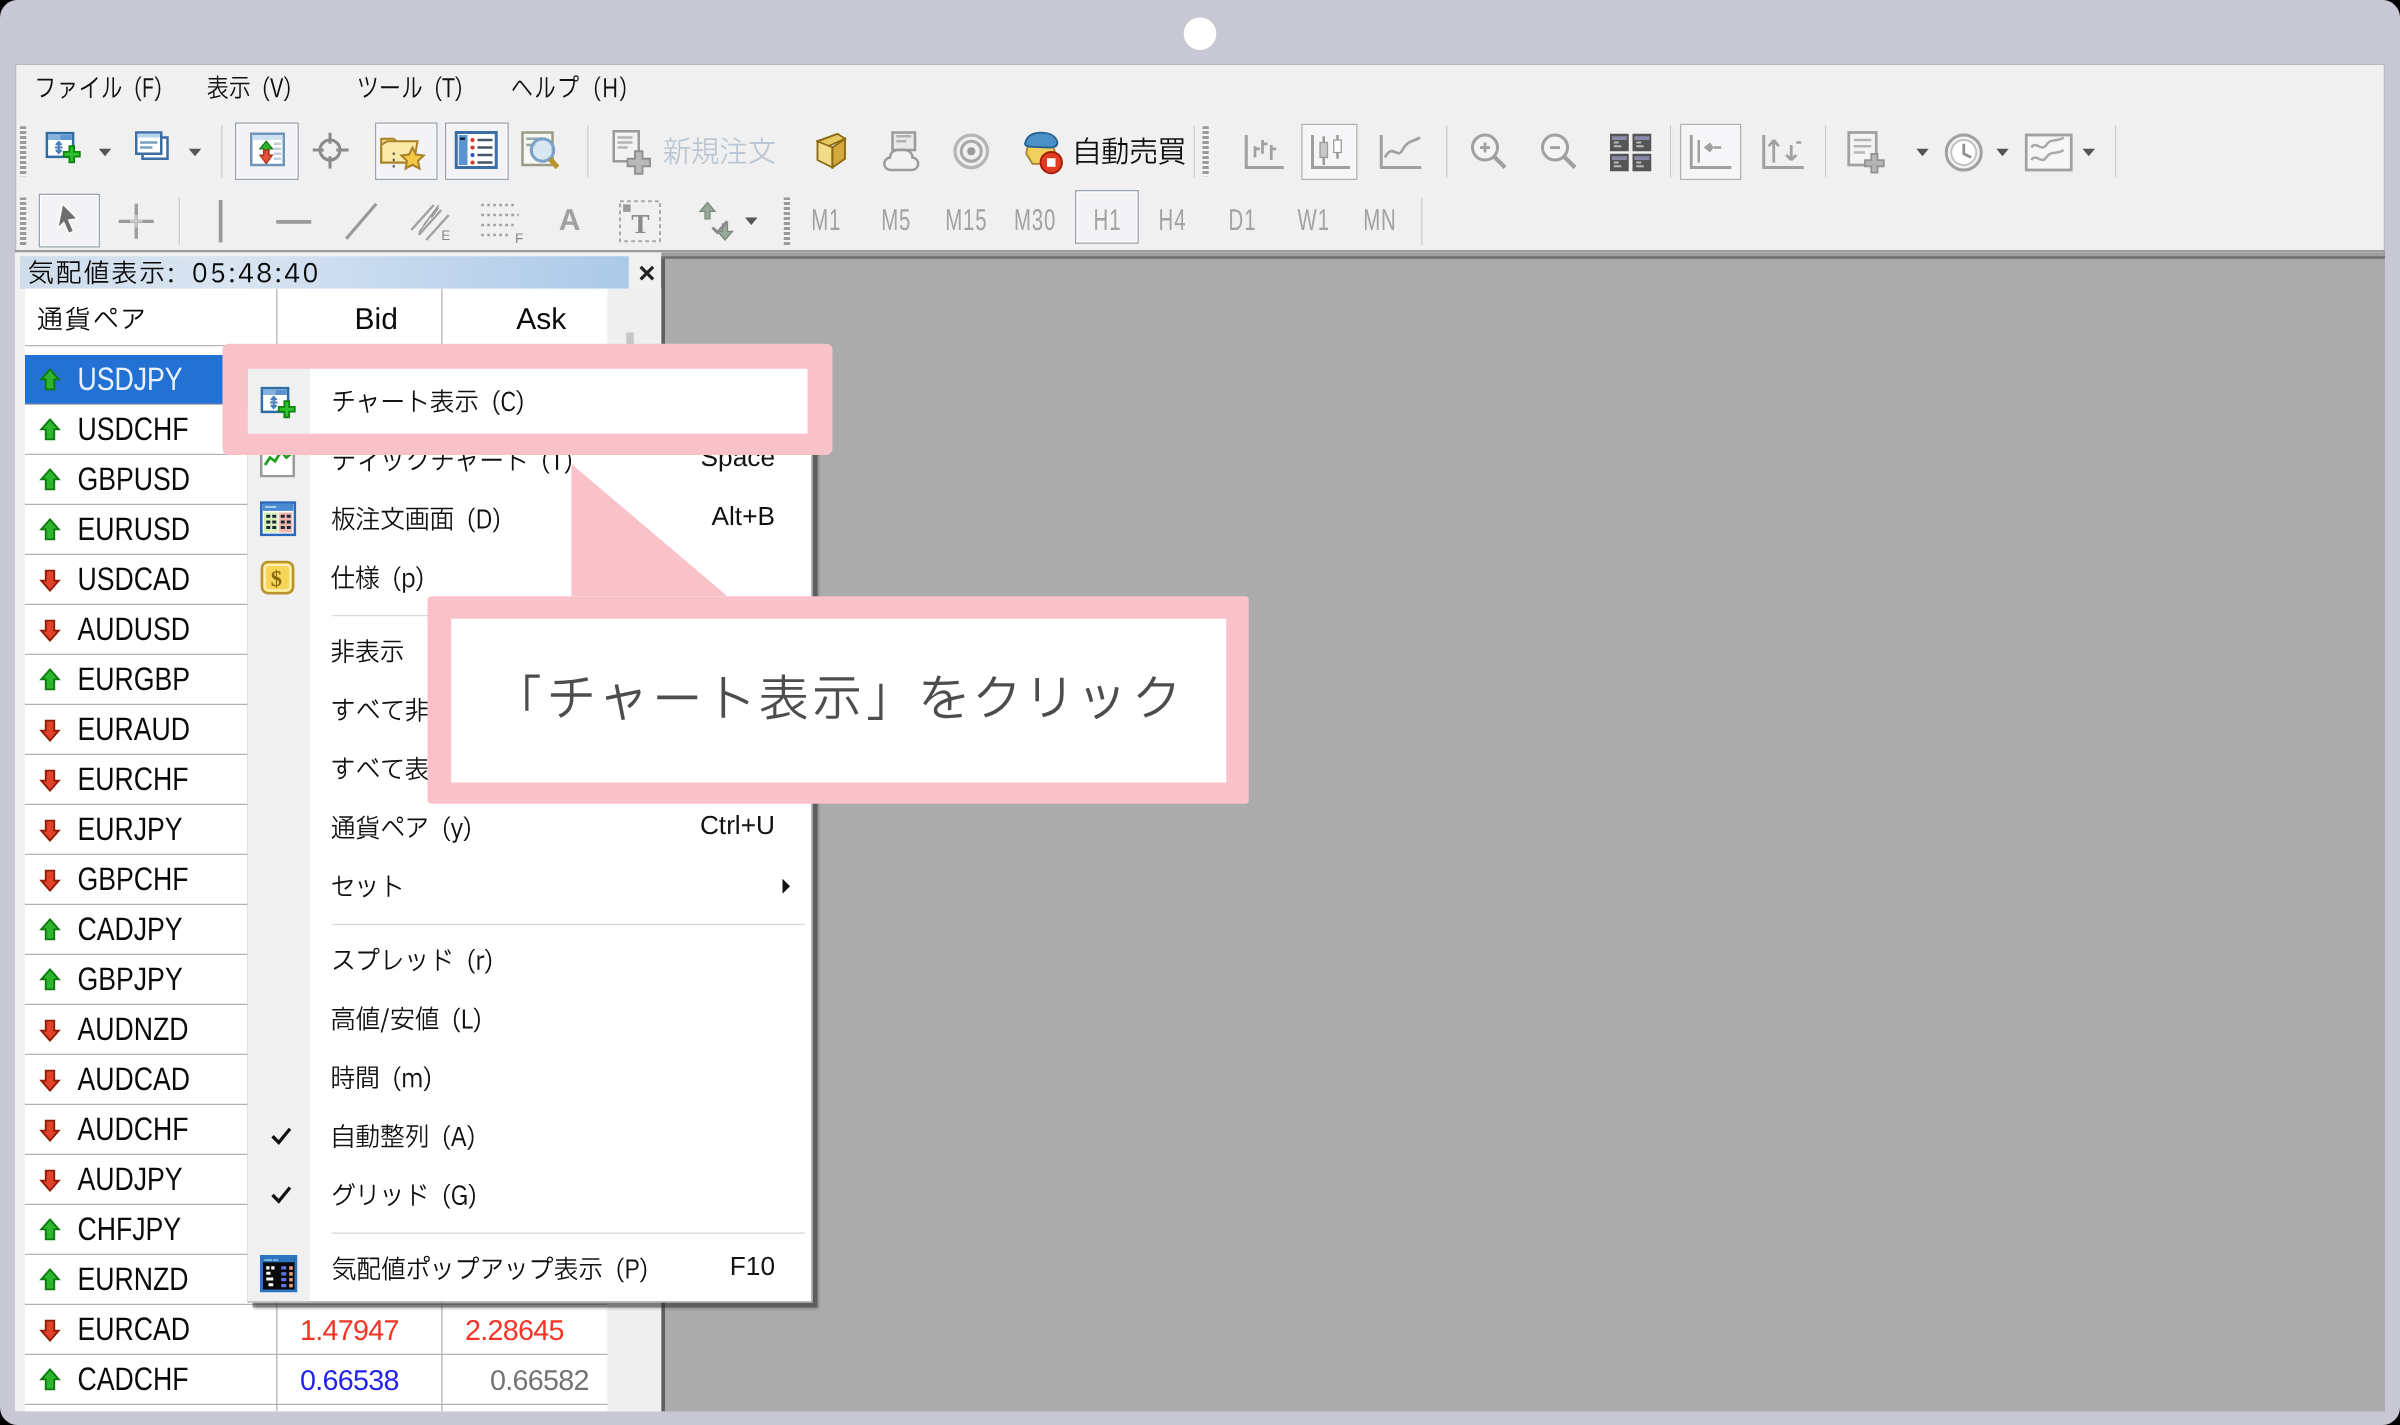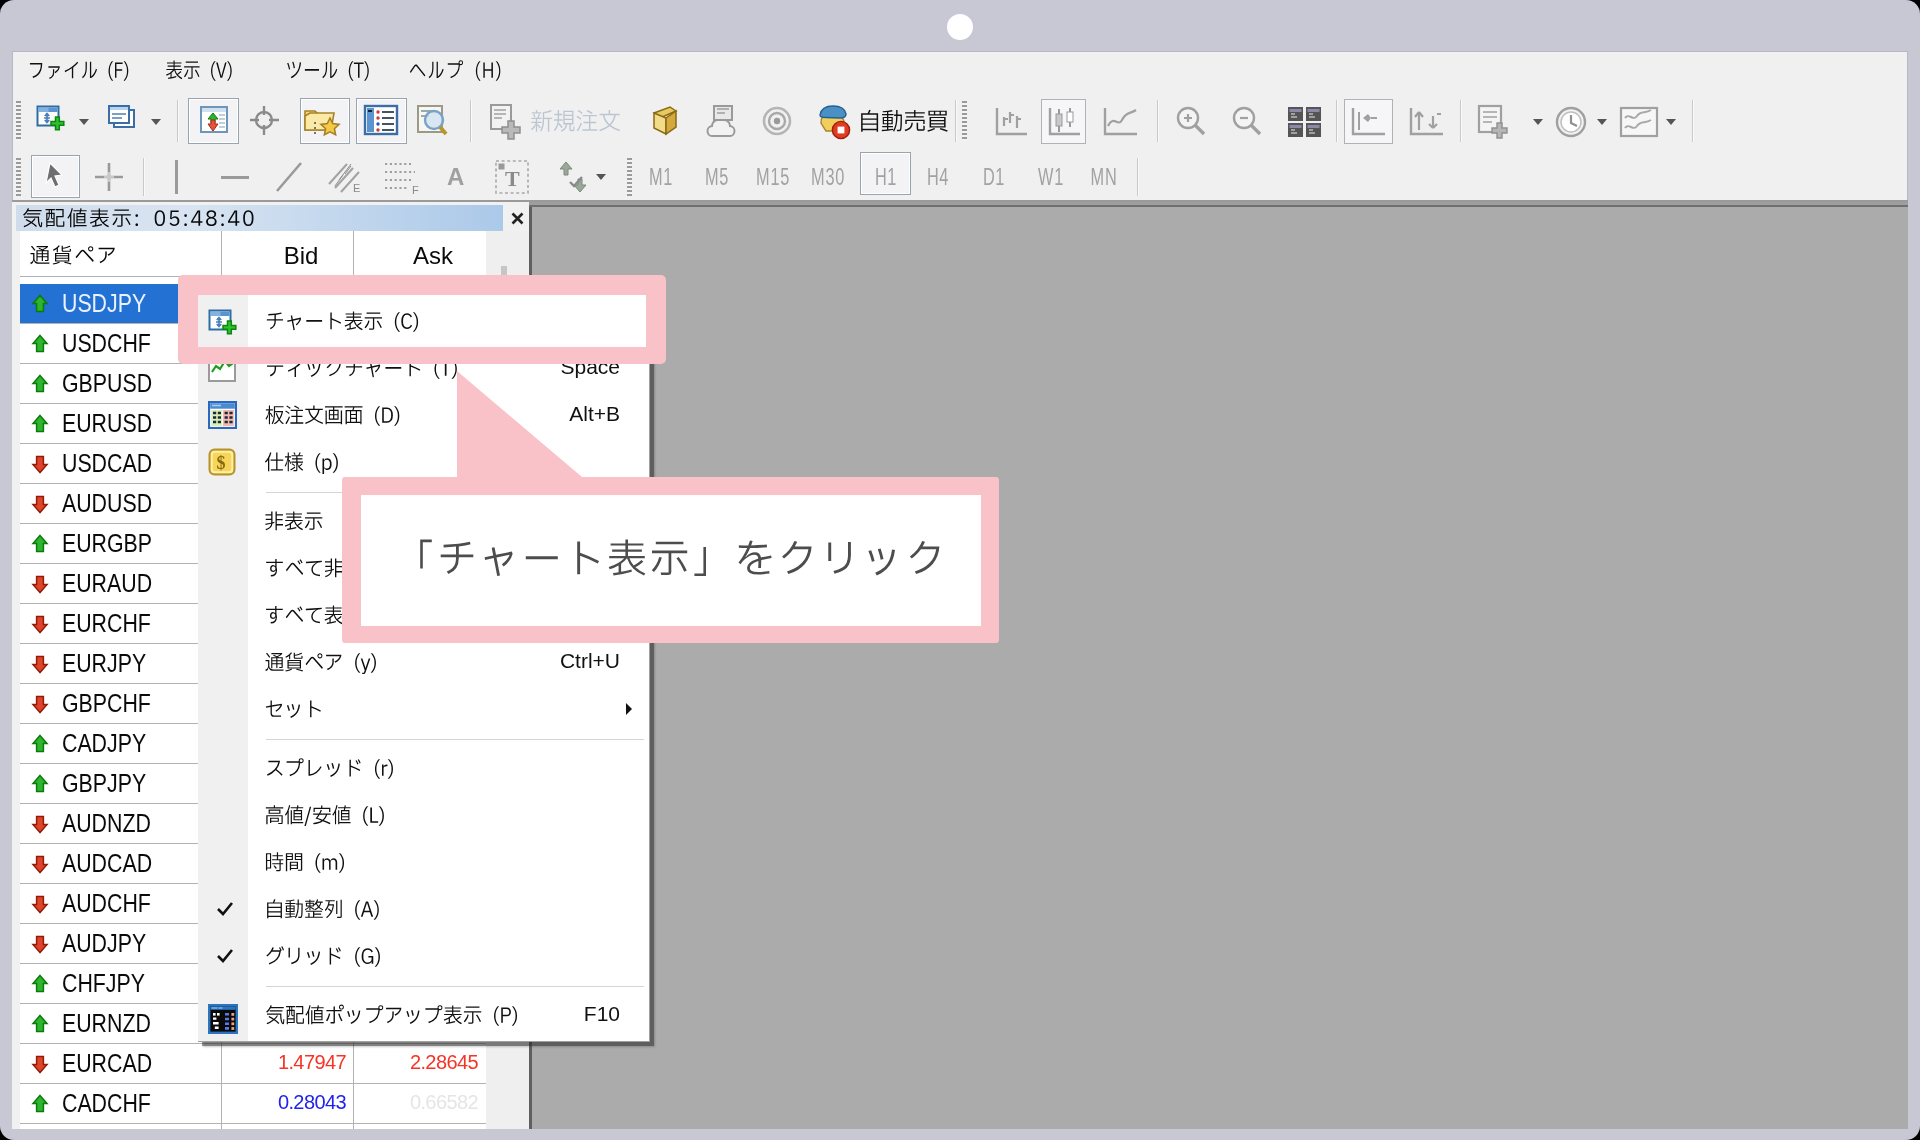--- a/index.html
+++ b/index.html
@@ -10,21 +10,21 @@
 .grip{position:absolute;width:5px;background:repeating-linear-gradient(to bottom,#9a9a9a 0 2px,#f4f4f4 2px 4px)}
 .vsep{position:absolute;width:2px;background:#c9c9c9;border-right:1px solid #fafafa}
 .dd{position:absolute;width:0;height:0;border-left:5px solid transparent;border-right:5px solid transparent;border-top:6px solid #555}
 .pbtn{position:absolute;background:#f3f3f5;border:1px solid #9aa4ae;box-shadow:inset 0 0 0 1px #fff}
 .pbtn2{position:absolute;background:#f6f6f8;border:1px solid #b2b2b2}
 .vlinei{position:absolute;width:3px;background:#9a9a9a}
 .hlinei{position:absolute;height:3px;background:#9a9a9a}
 .tf{position:absolute;font-size:24px;color:#a2a2a2;text-align:center;transform:scaleX(0.68);transform-origin:center;letter-spacing:1px}
 .lat{position:absolute;font-size:24px;color:#0a0a0a;letter-spacing:0px}
 .pn{position:absolute;font-size:26px;color:#0a0a0a;transform:scaleX(0.82);transform-origin:0 50%}
-.num{position:absolute;font-size:20px;text-align:right;letter-spacing:-0.6px}
+.num{position:absolute;font-size:23px;letter-spacing:-0.6px}
 .sc{position:absolute;font-size:21px;color:#111;width:140px;text-align:right}
 .menu{position:absolute;left:198px;top:293px;width:452px;height:749px;background:#fff;border:1px solid #a0a0a0;box-shadow:4px 4px 0 rgba(40,40,40,0.45),5px 5px 2px rgba(40,40,40,0.25)}
 .co1{position:absolute;left:178px;top:275px;width:488px;height:89px;border-style:solid;border-color:#f8c2c8;border-width:20px 20px 17px 20px;border-radius:5px}
 </style></head>
 <body>
 <div class="frame"></div>
 <div class="circ"></div>
 <div class="win"></div>
 <svg class="ab" style="left:27.0px;top:57.0px;transform:scaleX(0.85);transform-origin:0 0" width="122" height="27" viewBox="0 -21.0 122 27.3">
     <path d="M2.8 -15H17.5Q17.4 -10.8 16.3 -7.8Q15.2 -4.8 12.8 -2.8Q10.4 -0.8 6.6 0.2L5.9 -1.3Q9.3 -2.2 11.4 -3.8Q13.5 -5.5 14.5 -7.8Q15.6 -10.2 15.8 -13.5H2.8ZM32.2 -5.8Q33.9 -6.7 35 -7.8Q36.2 -8.9 36.7 -10.2H24.8V-11.6H38.2V-10.3Q37.7 -8.6 36.3 -7.1Q35 -5.7 33 -4.6ZM25.6 0Q27.3 -0.7 28.3 -1.4Q29.3 -2.2 29.8 -3.2Q30.2 -4.3 30.2 -5.8V-8.5H31.7V-5.7Q31.7 -3.2 30.4 -1.5Q29.2 0.1 26.4 1.3ZM60.2 -15.2Q57.7 -12.6 54.3 -10.4V0.6H52.7V-9.5Q49 -7.2 44.7 -5.7L44.1 -7.1Q48.3 -8.5 52.3 -11Q56.3 -13.4 59.2 -16.3ZM82.6 -8.3Q81.6 -5.1 79.8 -3Q78 -0.8 75.6 0.2H74.2V-16.2H75.7V-1.4Q79.5 -3.5 81.3 -9ZM69 -16.1H70.5V-9.8Q70.5 -6 69.3 -3.6Q68.2 -1.2 65.8 0.5L64.8 -0.7Q67 -2.2 68 -4.3Q69 -6.4 69 -9.7ZM100.3 -16.8H101.9Q100.8 -15.8 99.8 -14.3Q98.9 -12.8 98.4 -11.1Q97.9 -9.4 97.9 -7.8V-5.9Q97.9 -4.4 98.4 -2.7Q98.9 -1 99.8 0.5Q100.8 2 101.9 3H100.3Q99.2 2.1 98.3 0.6Q97.4 -0.9 96.9 -2.9Q96.3 -4.8 96.3 -6.9Q96.3 -8.9 96.9 -10.9Q97.4 -12.8 98.3 -14.3Q99.2 -15.8 100.3 -16.8ZM105.7 -7V0H104V-15.4H113.1V-13.8H105.7V-8.6H112.5V-7ZM115.8 3H114.2Q115.3 2 116.2 0.5Q117.2 -1 117.7 -2.7Q118.2 -4.4 118.2 -5.9V-7.8Q118.2 -9.4 117.7 -11.1Q117.2 -12.8 116.2 -14.3Q115.3 -15.8 114.2 -16.8H115.8Q116.9 -15.8 117.8 -14.3Q118.7 -12.8 119.2 -10.9Q119.8 -8.9 119.8 -6.9Q119.8 -4.8 119.2 -2.9Q118.7 -0.9 117.8 0.6Q116.9 2.1 115.8 3Z" fill="#111"></path>
@@ -375,22 +375,22 @@
     <path d="M10 18.5L3 10.5h3.6v-8h6.8v8H17z" fill="#e0422a" stroke="#8f1d08" stroke-width="1.5"></path>
   </svg>
 <div class="pn" style="left:62px;top:1048px;color:#0a0a0a">EURCAD</div>
 <div class="ab" style="left:20px;top:1123px;width:466px;height:1px;background:#b2b2b2"></div>
 <svg class="ab" style="left:30px;top:1094px" width="20" height="20" viewBox="0 0 20 20">
     <path d="M10 1.5L17 9.5h-3.6v8H6.6v-8H3z" fill="#2db52d" stroke="#0c7a0c" stroke-width="1.5"></path>
   </svg>
 <div class="pn" style="left:62px;top:1088px;color:#0a0a0a">CADCHF</div>
 <div class="num" style="left:240px;top:1051px;width:106px;color:#f53426">1.47947</div>
 <div class="num" style="left:372px;top:1051px;width:106px;color:#f53426">2.28645</div>
-<div class="num" style="left:240px;top:1091px;width:106px;color:#2222ee">0.28043</div>
-<div class="num" style="left:372px;top:1091px;width:106px;color:#e5e5e5">0.66582</div>
+<div class="num" style="left:240px;top:1091px;width:106px;color:#2222ee">0.66538</div>
+<div class="num" style="left:392px;top:1091px;width:106px;color:#737373">0.66582</div>
 <div class="menu"></div>
 <div class="ab" style="left:198px;top:294px;width:50px;height:747px;background:#f0f0f0"></div>
 <svg class="ab" style="left:264.0px;top:307.5px;transform:scaleX(0.95);transform-origin:0 0" width="165" height="27" viewBox="0 -21.0 165 27.3">
     <path d="M19.3 -9.6V-8.3H11.7V-7.9Q11.7 -4.7 10.3 -2.7Q9 -0.7 6.2 0.6L5.4 -0.7Q7.1 -1.5 8.2 -2.4Q9.2 -3.4 9.7 -4.7Q10.2 -6 10.2 -7.9V-8.3H2.1V-9.6H10.2V-13.8Q7.3 -13.6 3.7 -13.4L3.6 -14.9Q12.6 -15.2 17.4 -16.4L17.9 -15.1Q15.4 -14.4 11.7 -14V-9.6ZM38.2 -11.3 38.5 -10Q38 -8.1 36.8 -6.5Q35.7 -4.9 33.9 -3.4L32.9 -4.6Q34.4 -5.7 35.4 -6.9Q36.4 -8.2 36.9 -9.6L30.1 -8.1L31.9 1.3L30.5 1.6L28.6 -7.8L24.1 -6.8L23.8 -8.3L28.3 -9.2L27.6 -13.3L29 -13.5L29.8 -9.5ZM60.9 -7.2H44.1V-8.8H60.9ZM80.5 -5Q75.7 -7.5 71.2 -9.1V0.6H69.7V-16.5H71.2V-10.7Q76.3 -8.9 81.2 -6.3ZM104.1 0.2 103.4 1.4Q99.9 -0.1 97.7 -2.3Q95.5 -4.6 94.5 -7.7Q93.2 -6.1 91.4 -4.8V-0.6Q94.5 -1.2 96.9 -1.8L97 -0.6Q93 0.6 87.4 1.3L87.2 0Q88.7 -0.1 90.1 -0.4V-4Q88.1 -2.8 85.4 -2L84.9 -3.2Q90.3 -4.9 93 -7.8H85.2V-8.9H93.7V-11.1H86.7V-12.3H93.7V-14.4H85.9V-15.5H93.7V-17.5H95V-15.5H103.1V-14.4H95V-12.3H102.3V-11.1H95V-8.9H103.8V-7.8H95.8Q96.6 -5.5 98 -3.9Q100.3 -5.1 102.1 -6.8L103 -5.9Q101.1 -4.1 98.9 -3Q100.9 -1.1 104.1 0.2ZM108.2 -16.4H122.8V-15.1H108.2ZM106.3 -11.7H124.7V-10.4H116.4V-0.6Q116.4 0.3 116 0.6Q115.6 1 114.7 1H111.1L110.8 -0.3H115V-10.4H106.3ZM120.3 -8.4Q121.5 -6.8 122.5 -5.2Q123.5 -3.5 124.5 -1.3L123.2 -0.7Q122.2 -2.9 121.2 -4.6Q120.2 -6.3 119.1 -7.7ZM111.4 -8.1Q110.9 -6 109.9 -4.1Q108.9 -2.3 107.3 -0.5L106.1 -1.4Q107.7 -3.1 108.6 -4.7Q109.5 -6.3 110.1 -8.4ZM142.3 -16.8H143.9Q142.8 -15.8 141.8 -14.3Q140.9 -12.8 140.4 -11.1Q139.9 -9.4 139.9 -7.8V-5.9Q139.9 -4.4 140.4 -2.7Q140.9 -1 141.8 0.5Q142.8 2 143.9 3H142.3Q141.2 2.1 140.3 0.6Q139.4 -0.9 138.9 -2.9Q138.3 -4.8 138.3 -6.9Q138.3 -8.9 138.9 -10.9Q139.4 -12.8 140.3 -14.3Q141.2 -15.8 142.3 -16.8ZM145.2 -7.6Q145.2 -11.5 146.8 -13.6Q148.4 -15.7 151.3 -15.7Q153.2 -15.7 154.5 -14.8Q155.9 -13.9 156.6 -12.3L155.2 -11.4Q154.7 -12.7 153.7 -13.4Q152.7 -14.1 151.3 -14.1Q149.3 -14.1 148.2 -12.6Q147.1 -11.2 147.1 -8.7V-6.5Q147.1 -4.1 148.2 -2.7Q149.3 -1.3 151.3 -1.3Q152.8 -1.3 153.8 -2Q154.8 -2.8 155.3 -4.1L156.7 -3.2Q156 -1.6 154.6 -0.7Q153.2 0.3 151.3 0.3Q148.4 0.3 146.8 -1.8Q145.2 -3.8 145.2 -7.6ZM159.1 3H157.5Q158.7 2 159.6 0.5Q160.5 -1 161 -2.7Q161.5 -4.4 161.5 -5.9V-7.8Q161.5 -9.4 161 -11.1Q160.5 -12.8 159.6 -14.3Q158.7 -15.8 157.5 -16.8H159.1Q160.2 -15.8 161.1 -14.3Q162 -12.8 162.6 -10.9Q163.1 -8.9 163.1 -6.9Q163.1 -4.8 162.6 -2.9Q162 -0.9 161.1 0.6Q160.2 2.1 159.1 3Z" fill="#111"></path>
   </svg>
 <svg class="ab" style="left:264.0px;top:354.5px;transform:scaleX(0.95);transform-origin:0 0" width="206" height="27" viewBox="0 -21.0 206 27.3">
     <path d="M4 -15.6H17.4V-14.2H4ZM19.3 -10.4V-9H11.7V-7.7Q11.7 -4.6 10.3 -2.6Q8.9 -0.6 5.9 0.7L5.1 -0.7Q7.8 -1.9 9 -3.5Q10.2 -5.1 10.2 -7.7V-9H2.1V-10.4ZM37.8 -12Q35.7 -9.8 32.9 -8V1.2H31.4V-7.1Q28.4 -5.4 24.8 -4L24.2 -5.4Q27.8 -6.7 31.1 -8.7Q34.4 -10.7 36.8 -13.1ZM51.5 -7Q51.1 -9.4 50 -12.5L51.5 -12.9Q52.6 -9.4 53 -7.3ZM48.6 -0.1Q51.6 -1.4 53.4 -3Q55.2 -4.7 56.1 -6.9Q57.1 -9.1 57.5 -12.3L59 -12.1Q58.6 -8.8 57.5 -6.3Q56.5 -3.8 54.5 -2Q52.6 -0.1 49.4 1.3ZM46.9 -5.9Q46.1 -8.9 45 -11.5L46.5 -12Q47.6 -9 48.3 -6.4ZM81 -13.9Q80.7 -8.5 77.4 -4.8Q74.2 -1.1 68.8 0.5L68.1 -0.9Q72.9 -2.2 75.8 -5.2Q78.6 -8.1 79.3 -12.5H71.2Q70.3 -11.1 69.2 -9.9Q68 -8.7 66.4 -7.6L65.5 -8.7Q67.7 -10.4 69.3 -12.4Q70.9 -14.4 71.9 -16.8L73.4 -16.4Q72.8 -15 72.1 -13.9ZM103.3 -9.6V-8.3H95.7V-7.9Q95.7 -4.7 94.3 -2.7Q93 -0.7 90.2 0.6L89.4 -0.7Q91.1 -1.5 92.2 -2.4Q93.2 -3.4 93.7 -4.7Q94.2 -6 94.2 -7.9V-8.3H86.1V-9.6H94.2V-13.8Q91.3 -13.6 87.7 -13.4L87.6 -14.9Q96.6 -15.2 101.4 -16.4L101.8 -15.1Q99.4 -14.4 95.7 -14V-9.6ZM122.2 -11.3 122.5 -10Q122 -8.1 120.8 -6.5Q119.7 -4.9 117.9 -3.4L116.9 -4.6Q118.4 -5.7 119.4 -6.9Q120.4 -8.2 120.9 -9.6L114.1 -8.1L115.9 1.3L114.5 1.6L112.6 -7.8L108.1 -6.8L107.8 -8.3L112.3 -9.2L111.6 -13.3L113 -13.5L113.8 -9.5ZM144.9 -7.2H128.1V-8.8H144.9ZM164.5 -5Q159.7 -7.5 155.2 -9.1V0.6H153.7V-16.5H155.2V-10.7Q160.3 -8.9 165.2 -6.3ZM184.3 -16.8H185.9Q184.8 -15.8 183.8 -14.3Q182.9 -12.8 182.4 -11.1Q181.9 -9.4 181.9 -7.8V-5.9Q181.9 -4.4 182.4 -2.7Q182.9 -1 183.8 0.5Q184.8 2 185.9 3H184.3Q183.2 2.1 182.3 0.6Q181.4 -0.9 180.9 -2.9Q180.3 -4.8 180.3 -6.9Q180.3 -8.9 180.9 -10.9Q181.4 -12.8 182.3 -14.3Q183.2 -15.8 184.3 -16.8ZM198 -15.4V-13.8H193.1V0H191.3V-13.8H186.4V-15.4ZM200.1 3H198.5Q199.6 2 200.5 0.5Q201.5 -1 202 -2.7Q202.5 -4.4 202.5 -5.9V-7.8Q202.5 -9.4 202 -11.1Q201.5 -12.8 200.5 -14.3Q199.6 -15.8 198.5 -16.8H200.1Q201.2 -15.8 202.1 -14.3Q203 -12.8 203.5 -10.9Q204.1 -8.9 204.1 -6.9Q204.1 -4.8 203.5 -2.9Q203 -0.9 202.1 0.6Q201.2 2.1 200.1 3Z" fill="#111"></path>
   </svg>
 <div class="sc" style="left:480px;top:355px">Space</div>
 <svg class="ab" style="left:264.0px;top:401.5px;transform:scaleX(0.95);transform-origin:0 0" width="145" height="27" viewBox="0 -21.0 145 27.3">

